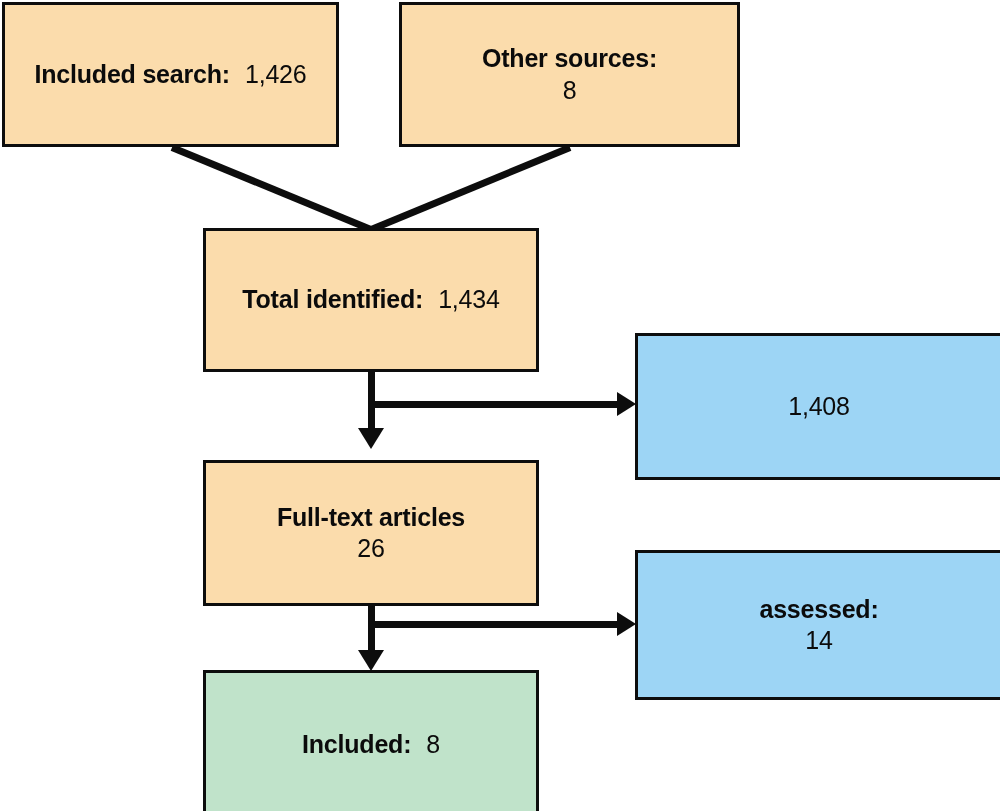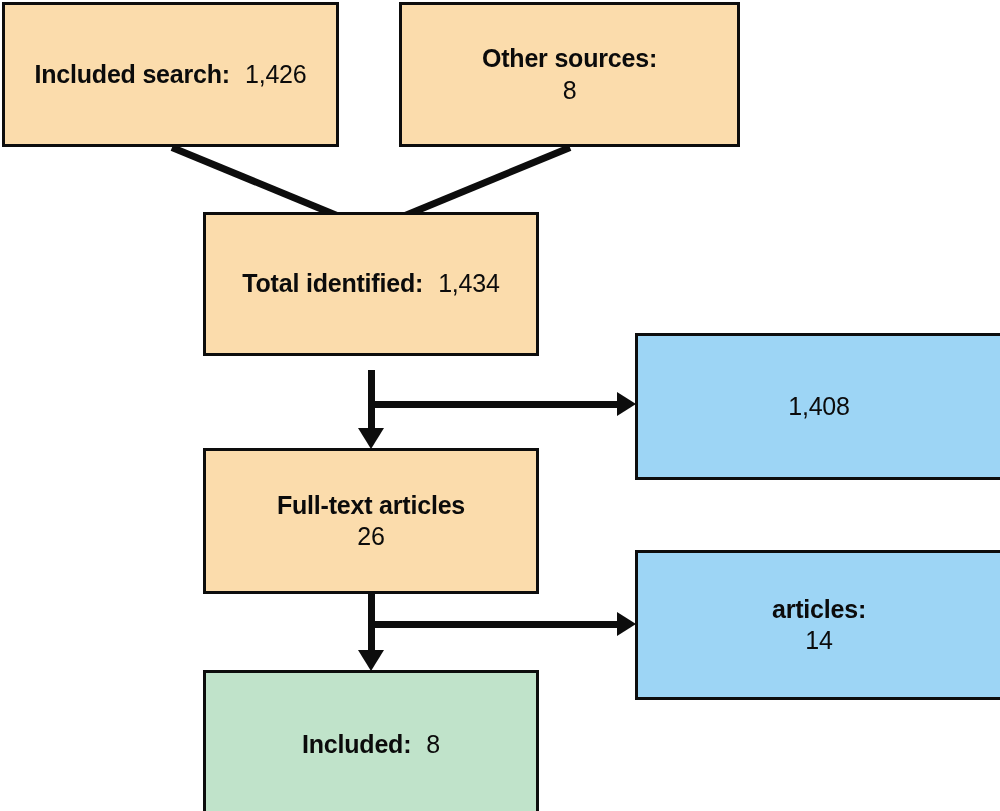--- a/index.html
+++ b/index.html
@@ -51,22 +51,22 @@
   .node.inline .row .lbl { display: inline; }
   .node.inline .row .val { display: inline; margin-left: 15px; }
 
   .fill-orange { background: #fbdcac; }
   .fill-blue   { background: #9dd5f5; }
   .fill-green  { background: #c0e3ca; }
 
   
   #box-database      { left: 2px;   top: 2px;   width: 337px; height: 145px; }
   #box-other-sources { left: 399px; top: 2px;   width: 341px; height: 145px; }
-  #box-total         { left: 203px; top: 212px; width: 336px; height: 144px; }
-  #box-fulltext      { left: 203px; top: 448px; width: 336px; height: 146px; }
+  #box-total         { left: 203px; top: 228px; width: 336px; height: 144px; }
+  #box-fulltext      { left: 203px; top: 460px; width: 336px; height: 146px; }
   #box-included      { left: 203px; top: 670px; width: 336px; height: 150px; }
   #box-excl-title    { left: 635px; top: 333px; width: 368px; height: 147px; }
   #box-excl-content  { left: 635px; top: 550px; width: 368px; height: 150px; }
 
   
   .edge { position: absolute; background: #0d0d0d; z-index: 2; }
 
   
   .diag {
     position: absolute;
@@ -146,21 +146,21 @@
   <div class="node fill-blue" id="box-excl-title">
     <span class="val">1,408</span>
   </div>
 
   <div class="node fill-orange" id="box-fulltext">
     <span class="lbl">Full-text articles</span>
     <span class="val">26</span>
   </div>
 
   <div class="node fill-blue" id="box-excl-content">
-    <span class="lbl">articles:</span>
+    <span class="lbl">assessed:</span>
     <span class="val">14</span>
   </div>
 
   <div class="node inline fill-green" id="box-included">
     <span class="row">
       <span class="lbl">Included:</span><span class="val">8</span>
     </span>
   </div>
 
 </div>

